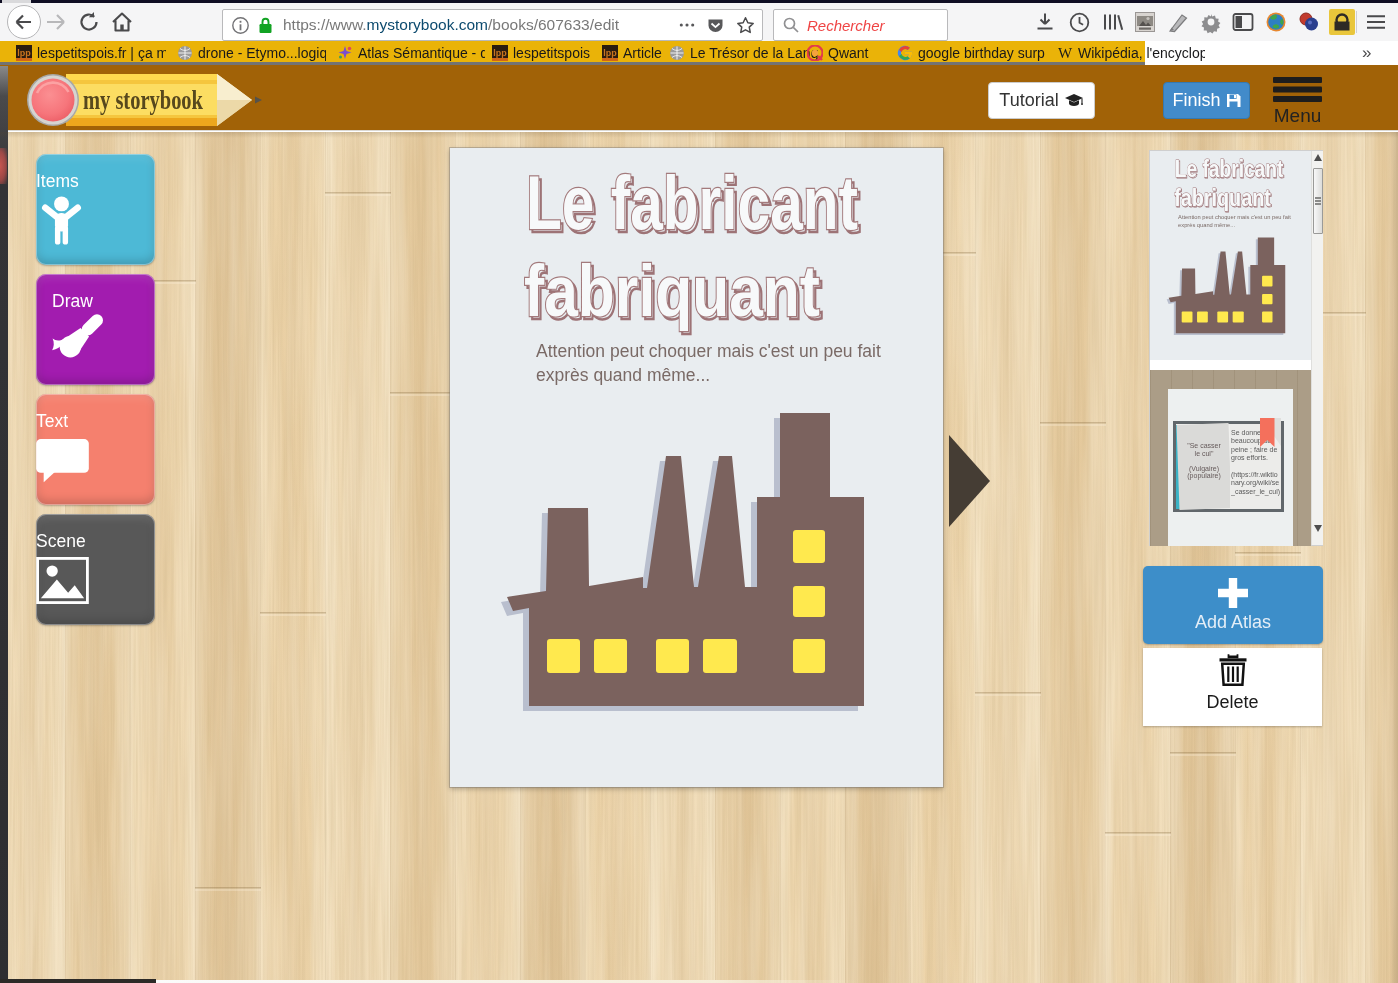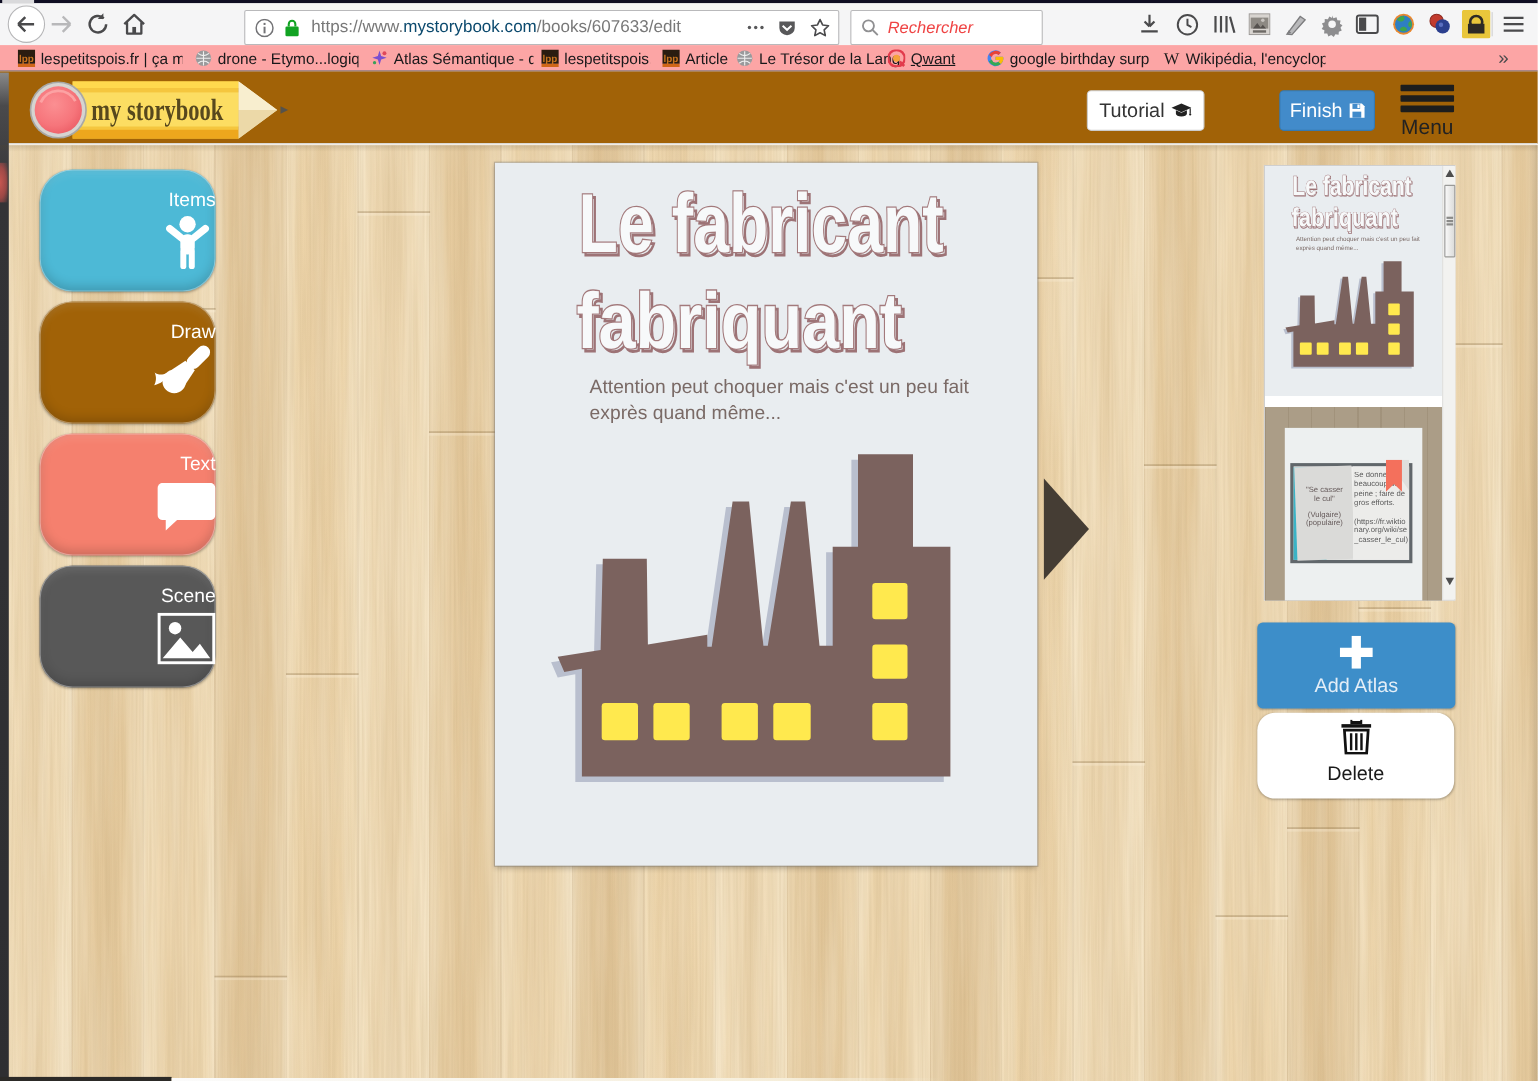--- a/index.html
+++ b/index.html
@@ -4,21 +4,21 @@
 <style>
 * { margin:0; padding:0; box-sizing:border-box; }
 html,body { width:1398px; height:983px; overflow:hidden; font-family:"Liberation Sans", sans-serif; }
 #stage { position:relative; width:1398px; height:983px; background:#fff; }
 .abs { position:absolute; }
 
 
 #titlebar { left:0; top:0; width:1398px; height:3px; background:#0f0e23; }
 #titlebar .tabsliver { position:absolute; left:2px; top:0; width:29px; height:3px; background:#d9d9db; }
 #toolbar { left:0; top:3px; width:1398px; height:38px; background:#f5f5f6; }
-#bookmarksbar { left:0; top:41px; width:1398px; height:24px; background:#fca5a5; border-bottom:1px solid #737373; }
+#bookmarksbar { left:0; top:41px; width:1145px; height:24px; background:#eab308; border-bottom:3px solid #737373; }
 .navicon { position:absolute; top:0; height:38px; display:flex; align-items:center; justify-content:center; color:#3b3b3d; }
 #urlbar { position:absolute; left:222px; top:6px; width:541px; height:32px; background:#fff; border:1px solid #b9b9bb; border-radius:2px; display:flex; align-items:center; }
 #searchbar { position:absolute; left:773px; top:6px; width:175px; height:32px; background:#fff; border:1px solid #b9b9bb; border-radius:2px; display:flex; align-items:center; }
 .bm { position:absolute; top:3px; height:18px; display:flex; align-items:center; font-size:14px; color:#18181a; white-space:nowrap; overflow:hidden; }
 .bm .fav { width:16px; height:16px; margin-right:5px; flex:none; }
 
 
 #siteheader { left:0; top:65px; width:1398px; height:66px; background:#a16207; border-bottom:1px solid #dbd8d2; }
 
 
@@ -37,30 +37,30 @@
       rgba(255,250,235,0.04) 260px, rgba(255,250,235,0.04) 325px),
     linear-gradient(#ecd2a6,#ecd2a6);
 }
 
 #leftstrip { left:0; top:66px; width:8px; height:917px; background:linear-gradient(180deg,#8a8a8a 0px,#4a4a4c 30px,#333336 120px,#2e2e31 100%); }
 #leftred { left:0; top:148px; width:7px; height:36px; background:radial-gradient(ellipse at 0% 50%, rgba(215,90,82,0.9) 0%, rgba(200,80,75,0.7) 55%, rgba(60,60,62,0) 100%); }
 #bottombar1 { left:0; top:979px; width:156px; height:4px; background:#2c2a27; }
 #bottombar2 { left:156px; top:980px; width:700px; height:3px; background:linear-gradient(90deg,#fbfbfb, #f6eeda 80%, rgba(246,238,218,0)); }
 
 
-.sbtn { position:absolute; left:36px; width:160px; height:111px; border-radius:30px; color:#fff; text-align:right; box-shadow: inset 0 0 0 1px rgba(255,255,255,0.35), inset 0 -4px 10px rgba(0,0,0,0.18), inset 0 4px 8px rgba(255,255,255,0.12), 0 1px 2px rgba(0,0,0,0.25); }
+.sbtn { position:absolute; left:36px; width:119px; height:111px; border-radius:10px; color:#fff; text-align:left; box-shadow: inset 0 0 0 1px rgba(255,255,255,0.35), inset 0 -4px 10px rgba(0,0,0,0.18), inset 0 4px 8px rgba(255,255,255,0.12), 0 1px 2px rgba(0,0,0,0.25); }
 .sbtn .lbl { margin-top:17px; font-size:17.5px; }
 
 
 #page { left:450px; top:148px; width:493px; height:639px; background:#e9edf0; box-shadow:0 0 0 1px rgba(130,125,115,0.45), 0 2px 5px rgba(0,0,0,0.28); }
 
 
 #thumbpanel { left:1149px; top:150px; width:174px; height:396px; background:#fff; border:1px solid #cfcfcf; }
 #addpage { left:1143px; top:566px; width:180px; height:78px; background:#3d8ec9; border-radius:5px; box-shadow:0 1px 2px rgba(0,0,0,0.25); text-align:center; color:#fff; }
-#delete { left:1143px; top:648px; width:179px; height:78px; background:#fff; border-radius:16px; box-shadow:0 1px 2px rgba(0,0,0,0.25); text-align:center; color:#1a1a1a; }
+#delete { left:1143px; top:648px; width:179px; height:78px; background:#fff; border-radius:0; box-shadow:0 1px 2px rgba(0,0,0,0.25); text-align:center; color:#1a1a1a; }
 </style>
 </head>
 <body>
 <div id="stage">
   <div class="abs" id="wood">
       <div style="position:absolute;left:0;top:0;width:1398px;height:6px;background:linear-gradient(rgba(90,70,40,0.18),rgba(90,70,40,0));z-index:5;"></div>
     <svg width="1398" height="851" style="position:absolute;left:0;top:0;">
       <filter id="grain" x="0" y="0" width="100%" height="100%">
         <feTurbulence type="fractalNoise" baseFrequency="0.55 0.008" numOctaves="2" seed="11"></feTurbulence>
         <feColorMatrix type="matrix" values="0 0 0 0 0.48  0 0 0 0 0.35  0 0 0 0 0.17  0.34 0 0 0 -0.08"></feColorMatrix>
@@ -279,21 +279,21 @@
         </svg>lespetitspois.fr</div>
     <div class="bm" style="left:602px; width:62px;"><svg class="fav" viewBox="0 0 16 16">
           <rect width="16" height="13" fill="#2a1c10"></rect>
           <rect y="13" width="16" height="3" fill="#d06618"></rect>
           <text x="8" y="11" font-size="9" fill="#c8741f" text-anchor="middle" font-weight="bold">lpp</text>
         </svg>Article</div>
     <div class="bm" style="left:669px; width:150px;"><svg class="fav" viewBox="0 0 16 16">
           <circle cx="8" cy="8" r="7" fill="#9a9a9c"></circle>
           <path d="M1.5 8 h13 M8 1.5 v13 M3 3.5 c3,2.5 7,2.5 10,0 M3 12.5 c3,-2.5 7,-2.5 10,0" stroke="#f0f0f0" stroke-width="1" fill="none"></path>
         </svg>Le Trésor de la Langue...</div>
-    <div class="bm" style="left:807px; width:62px;text-decoration:underline;"><svg class="fav" viewBox="0 0 16 16">
+    <div class="bm" style="left:807px; width:62px;"><svg class="fav" viewBox="0 0 16 16">
           <circle cx="8" cy="8" r="7.5" fill="none" stroke="#e23b4c" stroke-width="2.2"></circle>
           <path d="M11 11 l4 4" stroke="#e23b4c" stroke-width="2.4"></path>
           <circle cx="8" cy="8" r="3.2" fill="#f5a23c"></circle>
         </svg>Qwant</div>
     <div class="bm" style="left:897px; width:148px;"><svg class="fav" viewBox="0 0 16 16">
           <path d="M14.7 6.7 H8 v2.9 h3.9 A4.1 4.1 0 1 1 8 3.9 c1.1 0 2 .4 2.7 1 l2.2-2.2 A7.2 7.2 0 1 0 15.2 8 c0-.5 0-.9-.5-1.3z" fill="#4285f4"></path>
           <path d="M2 5 l2.6 1.9 A4.1 4.1 0 0 1 8 3.9 c1.1 0 2 .4 2.7 1 l2.2-2.2 A7.2 7.2 0 0 0 2 5z" fill="#ea4335"></path>
           <path d="M2 11 l2.6-1.9 A4.1 4.1 0 0 0 8 12.1 c1 0 1.9-.3 2.6-.9 l2.3 2 A7.2 7.2 0 0 1 2 11z" fill="#34a853"></path>
           <path d="M14.7 6.7 H8 v2.9 h3.9 c-.3 .9 -.8 1.5 -1.3 1.6 l2.3 2 c1.3-1.2 2.3-3 2.3-5.2 0-.5 0-.9-.5-1.3z" fill="#fbbc05"></path>
         </svg>google birthday surpri...</div>
@@ -372,21 +372,21 @@
   <div class="sbtn" style="top:154px; background:#4db9d6;"><div class="lbl">Items</div>
     <svg style="margin-top:4px;" width="51" height="49" viewBox="0 0 58 56">
       <circle cx="29" cy="9" r="8.5" fill="#fff"></circle>
       <rect x="21.5" y="19.5" width="15" height="21" rx="7" fill="#fff"></rect>
       <rect x="21.5" y="34" width="6.2" height="21.5" rx="3" fill="#fff"></rect>
       <rect x="30.3" y="34" width="6.2" height="21.5" rx="3" fill="#fff"></rect>
       <path d="M23 23.5 L10.5 13.5" stroke="#fff" stroke-width="7.5" stroke-linecap="round"></path>
       <path d="M35 23.5 L47.5 13.5" stroke="#fff" stroke-width="7.5" stroke-linecap="round"></path>
     </svg>
   </div>
-  <div class="sbtn" style="top:274px; background:#a16207;"><div class="lbl">Draw</div>
+  <div class="sbtn" style="top:274px; background:#a21caf;padding-left:16px;"><div class="lbl">Draw</div>
     <svg style="margin-top:1px;" width="56" height="52" viewBox="0 0 60 56">
       <g transform="translate(26,30) rotate(45)" fill="#fff">
         <rect x="-6.5" y="-38" width="13" height="27" rx="6.5"></rect>
         <path d="M-6.5 -13 h13 l3.5 17 h-20 z"></path>
         <circle cx="0" cy="9" r="11.5"></circle>
       </g>
       <path d="M12 28 C8 30.5 3.5 30 0.5 27.5 C2.5 32 2 36.5 0 40 C5 39 9.5 36.5 11.5 32 Z" fill="#fff"></path>
     </svg>
   </div>
   <div class="sbtn" style="top:394px; background:#f5806e;"><div class="lbl">Text</div>

